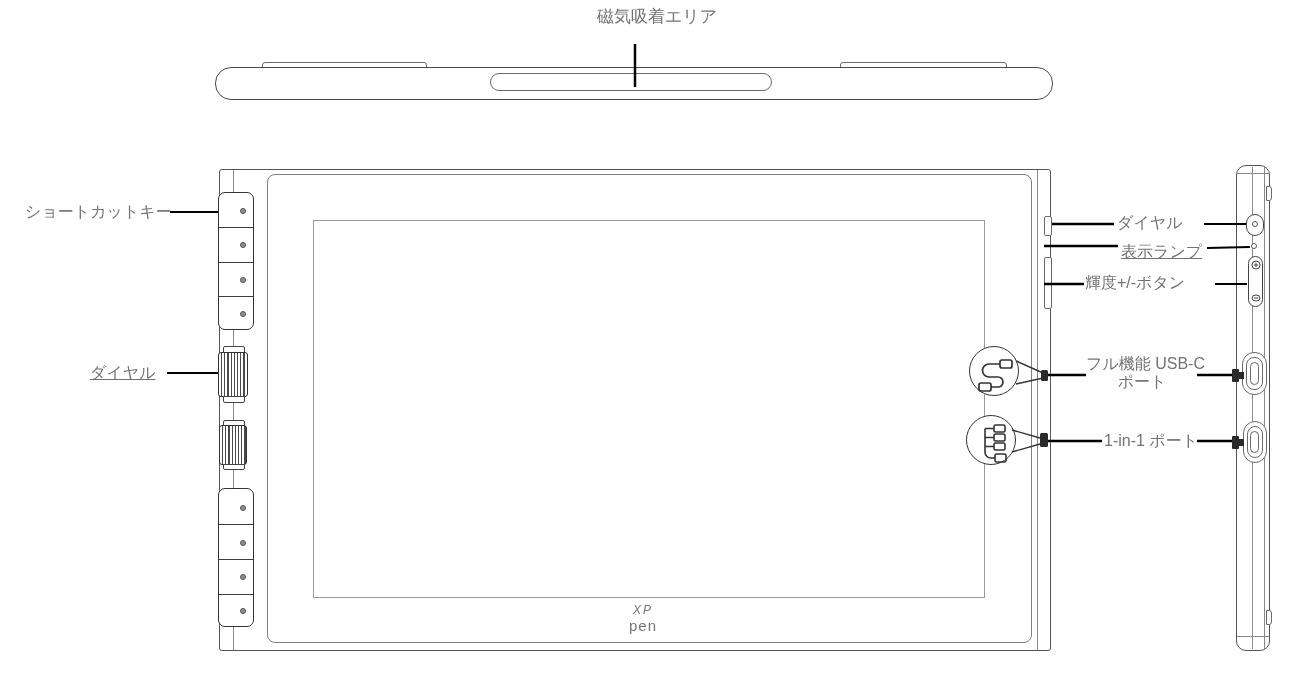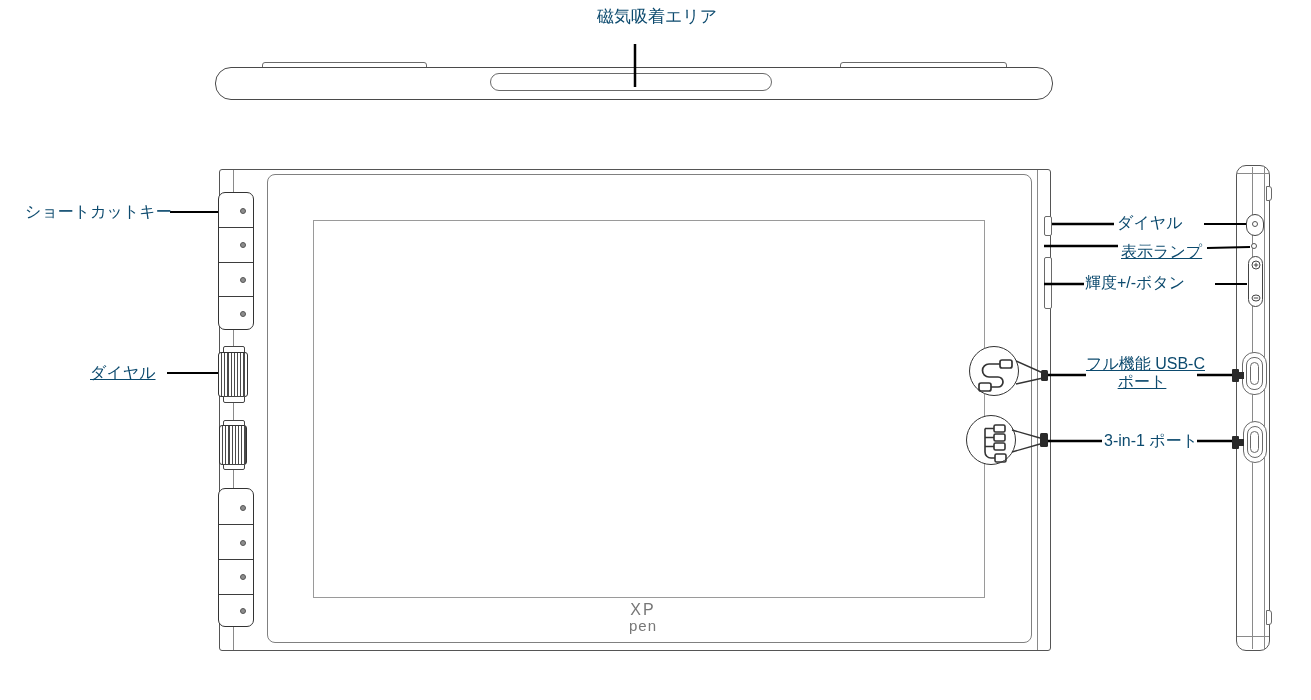--- a/index.html
+++ b/index.html
@@ -3,21 +3,21 @@
 <meta charset="utf-8">
 <style>
   html,body{margin:0;padding:0;background:#fff;}
   #canvas{
     position:relative;width:1311px;height:700px;background:#fff;overflow:hidden;
     font-family:"Liberation Sans","DejaVu Sans",sans-serif;color:#111;
   }
   .abs{position:absolute;box-sizing:border-box;}
   .ol{border:1.4px solid #4a4a4a;background:#fff;}
   .ol2{border:1.2px solid #6a6a6a;background:#fff;}
-  .lbl{position:absolute;font-size:16px;color:#0c4a6e;white-space:nowrap;line-height:1.15;}
+  .lbl{position:absolute;font-size:16px;color:#737373;white-space:nowrap;line-height:1.15;}
   .vline{position:absolute;width:1px;background:#8a8a8a;}
   .hline{position:absolute;height:1px;background:#8a8a8a;}
   .dot{position:absolute;width:4px;height:4px;border-radius:50%;background:#8d8d8d;border:1px solid #555;}
   .sep{position:absolute;left:0;width:100%;height:0;border-top:1.3px solid #3d3d3d;}
   .knurl{
     border:1.4px solid #333;background:
       repeating-linear-gradient(to right,#fff 0 2px,#4a4a4a 2px 3.2px);
     border-radius:3px;
   }
   .cap{border:1.2px solid #444;background:#fff;}
@@ -35,21 +35,21 @@
   <div class="abs ol2" style="left:490px;top:73px;width:282px;height:18px;border-radius:9px;"></div>
   <div class="lbl" style="left:590px;top:7px;width:134px;text-align:center;font-size:17px;">磁気吸着エリア</div>
 
   <div class="abs" style="left:219px;top:169px;width:832px;height:482px;border:1.4px solid #555;border-radius:3px;background:#fff;"></div>
   <div class="vline" style="left:233px;top:170px;height:480px;"></div>
   <div class="vline" style="left:1037px;top:170px;height:480px;"></div>
   <div class="abs" style="left:267px;top:174px;width:765px;height:469px;border:1.3px solid #808080;border-radius:8px;background:#fff;"></div>
   <div class="abs" style="left:313px;top:220px;width:672px;height:378px;border:1.4px solid #9a9a9a;background:#fff;"></div>
 
   <div class="abs" style="left:593px;top:601px;width:100px;text-align:center;color:#777;">
-    <div style="font-size:16px;line-height:18px;letter-spacing:2px;font-weight:400;">XP</div>
+    <div style="font-size:12px;line-height:18px;letter-spacing:2px;font-weight:400;font-style:italic;">XP</div>
     <div style="font-size:15px;line-height:14px;letter-spacing:1px;">pen</div>
   </div>
 
   <div class="abs" style="left:218px;top:192px;width:36px;height:138px;border:1.4px solid #333;border-radius:7px;background:#fff;">
     <div class="sep" style="top:34px;"></div>
     <div class="sep" style="top:69px;"></div>
     <div class="sep" style="top:103px;"></div>
     <div class="dot" style="left:21px;top:15px;"></div>
     <div class="dot" style="left:21px;top:49px;"></div>
     <div class="dot" style="left:21px;top:84px;"></div>
@@ -165,19 +165,19 @@
     <rect x="1238" y="372" width="6" height="7" fill="#2a2a2a"></rect>
     <rect x="1232" y="436" width="7" height="13" rx="1" fill="#2a2a2a"></rect>
     <rect x="1238" y="439" width="6" height="7" fill="#2a2a2a"></rect>
   </svg>
 
   <div class="lbl" style="left:25px;top:203px;">ショートカットキー</div>
   <div class="lbl" style="left:90px;top:364px;text-decoration:underline;">ダイヤル</div>
   <div class="lbl" style="left:1117px;top:214px;">ダイヤル</div>
   <div class="lbl" style="left:1121px;top:243px;text-decoration:underline;">表示ランプ</div>
   <div class="lbl" style="left:1085px;top:274px;">輝度+/-ボタン</div>
-  <div class="lbl" style="left:1086px;top:355px;width:112px;text-align:center;text-decoration:underline;">
+  <div class="lbl" style="left:1086px;top:355px;width:112px;text-align:center;">
     <div>フル機能 USB-C</div>
     <div>ポート</div>
   </div>
-  <div class="lbl" style="left:1104px;top:432px;">3-in-1 ポート</div>
+  <div class="lbl" style="left:1104px;top:432px;">1-in-1 ポート</div>
 
 </div>
 
 </body></html>

